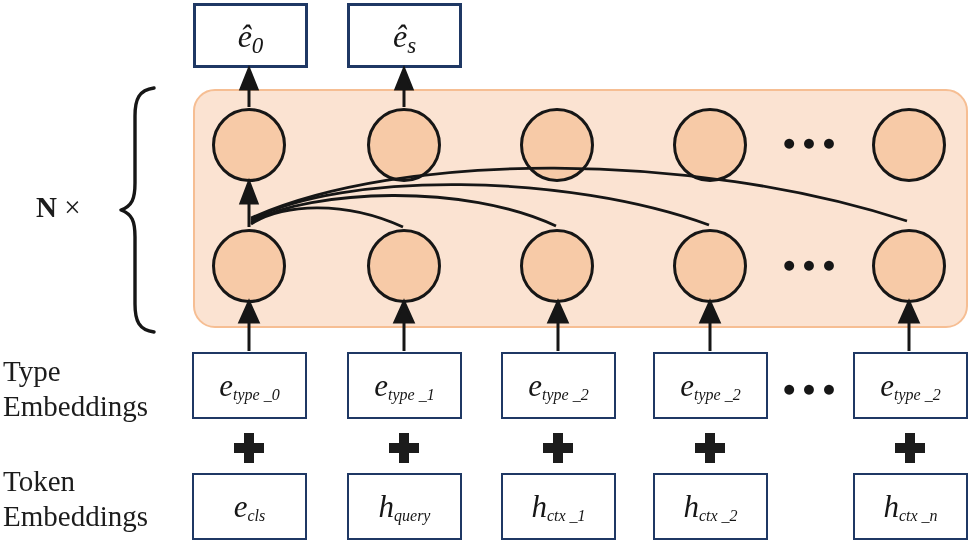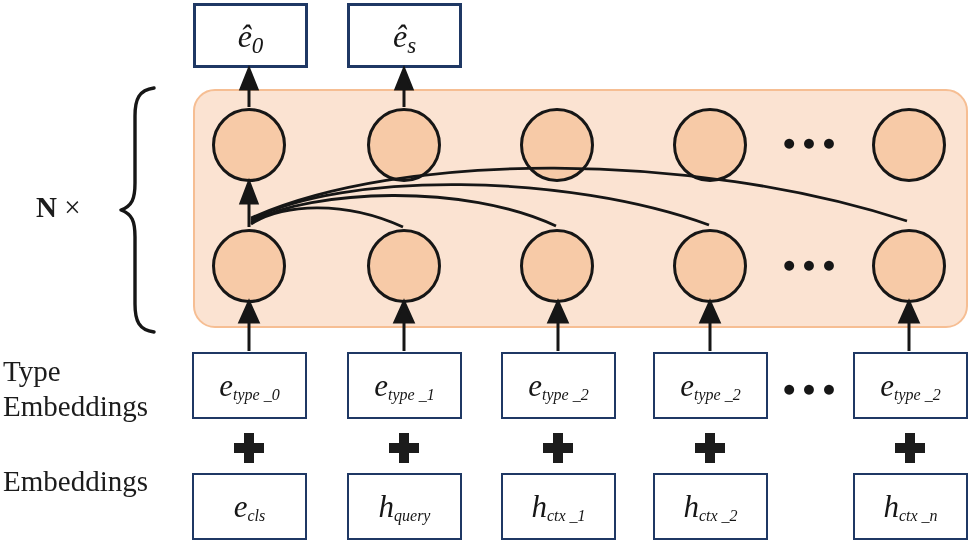--- a/index.html
+++ b/index.html
@@ -84,20 +84,21 @@
   <div class="node" style="left:520px;top:229px;"></div>
   <div class="node" style="left:673px;top:229px;"></div>
   <div class="node" style="left:872px;top:229px;"></div>
   <div class="dots" style="left:810px;top:264px;">● ● ●</div>
 
   <div class="rowlabel" style="top:354px;">
     <div>Type</div>
     <div>Embeddings</div>
   </div>
   <div class="rowlabel" style="top:464px;">
+    <div>Token</div>
     <div>Embeddings</div>
   </div>
 
   <div class="ebox" style="left:192px;top:352px;">
     <span>e</span>
       <span class="sub">type _0</span>
   </div>
   <div class="ebox" style="left:347px;top:352px;">
     <span>e</span>
       <span class="sub">type _1</span>

